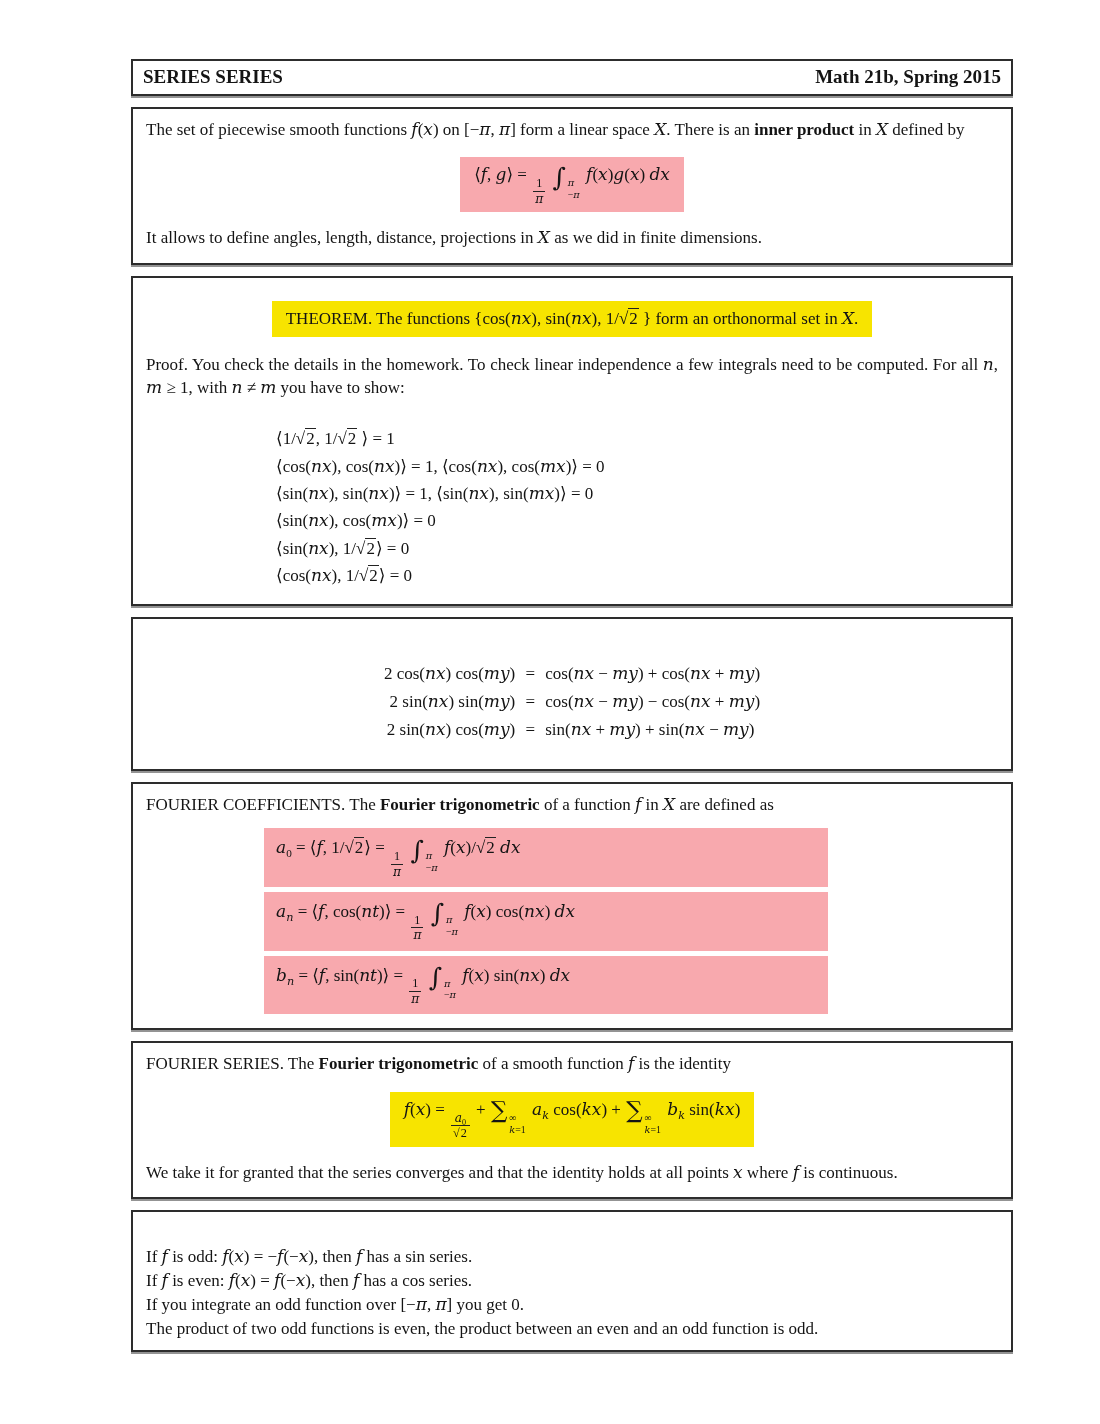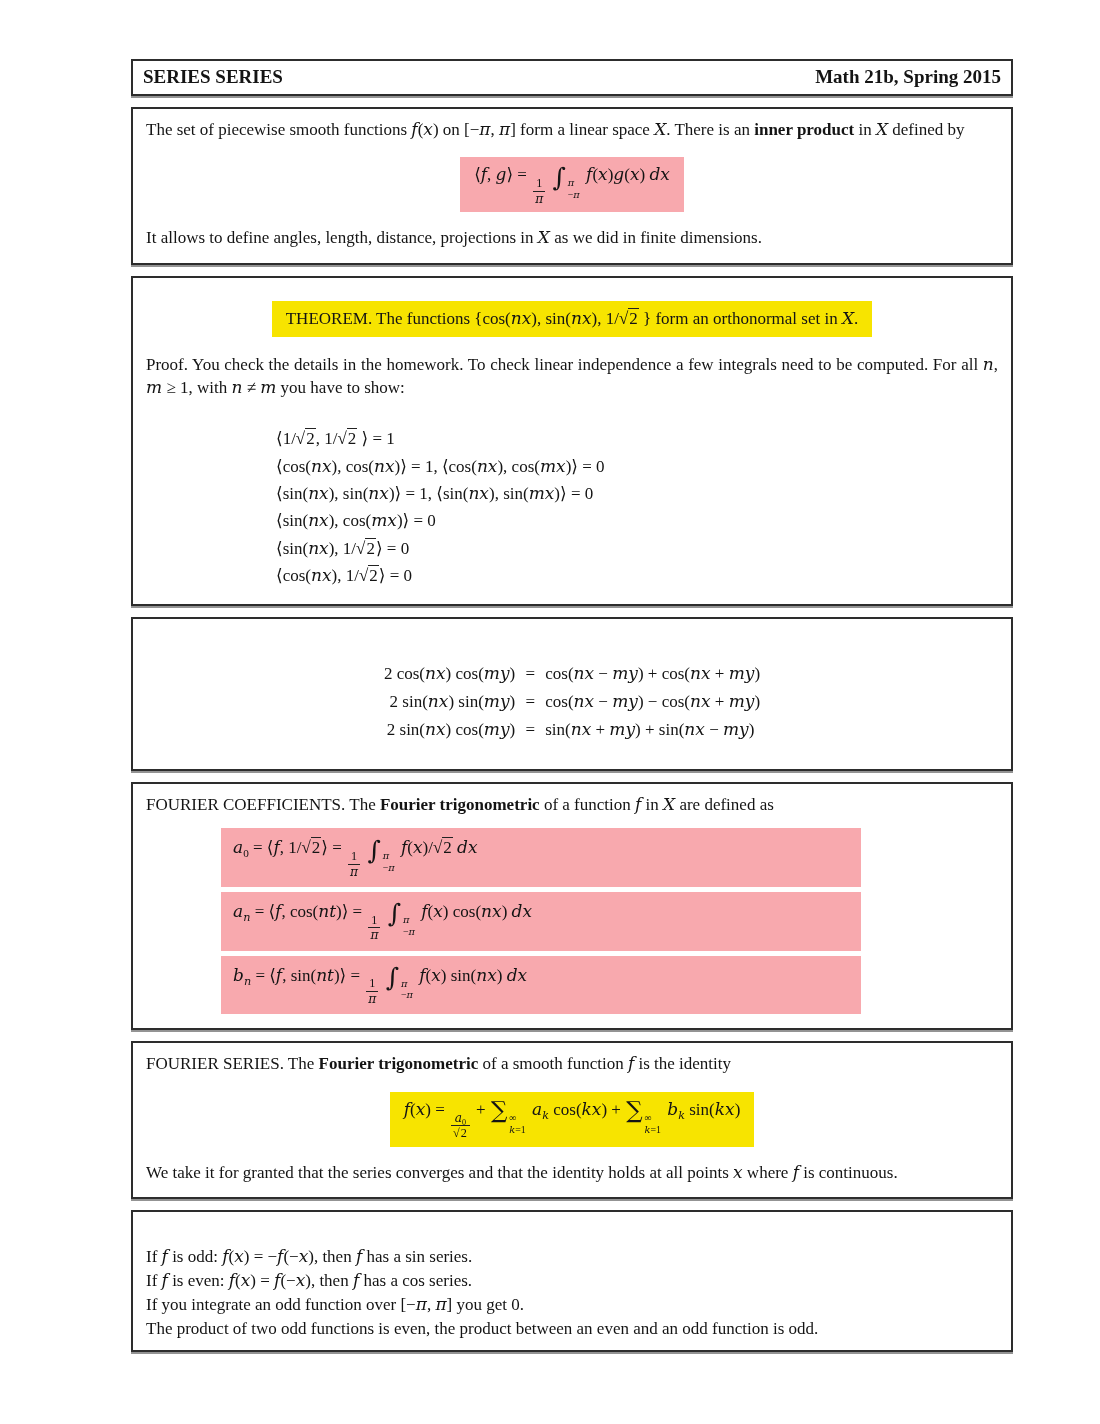--- a/index.html
+++ b/index.html
@@ -39,22 +39,22 @@
   .bigop{font-size:1.5em;line-height:0;vertical-align:-0.2em;font-family:"DejaVu Serif",serif;margin:0 1px;}
   .sum{font-size:1.35em;vertical-align:-0.12em;}
   .lm{display:inline-flex;flex-direction:column;font-size:.58em;line-height:1.2;vertical-align:-0.6em;text-align:left;margin:0 2px 0 1px;}
   .theorem-wrap{text-align:center;margin:14px 0 16px 0;}
   .intlist{margin:26px 0 6px 130px;line-height:1.55;}
   .idgrid{display:grid;grid-template-columns:max-content 30px max-content;justify-content:center;row-gap:4px;margin:34px 0 18px 0;}
   .idgrid .lhs{text-align:right;}
   .idgrid .eq{text-align:center;}
   .crow{
     background:var(--pink);
-    margin:5px 0 5px 75px;
-    width:640px;
+    margin:5px 0 5px 118px;
+    width:564px;
     padding:8px 12px;
     box-sizing:border-box;
   }
   .coefrows{margin-top:12px;margin-bottom:4px;}
   .formula-wrap{margin:16px 0 14px 0;}
   .advice{margin-top:0;}
   .advice-gap{height:24px;}
   .tight p{margin:0;}
   p{margin:0 0 4px 0;}
 </style>

